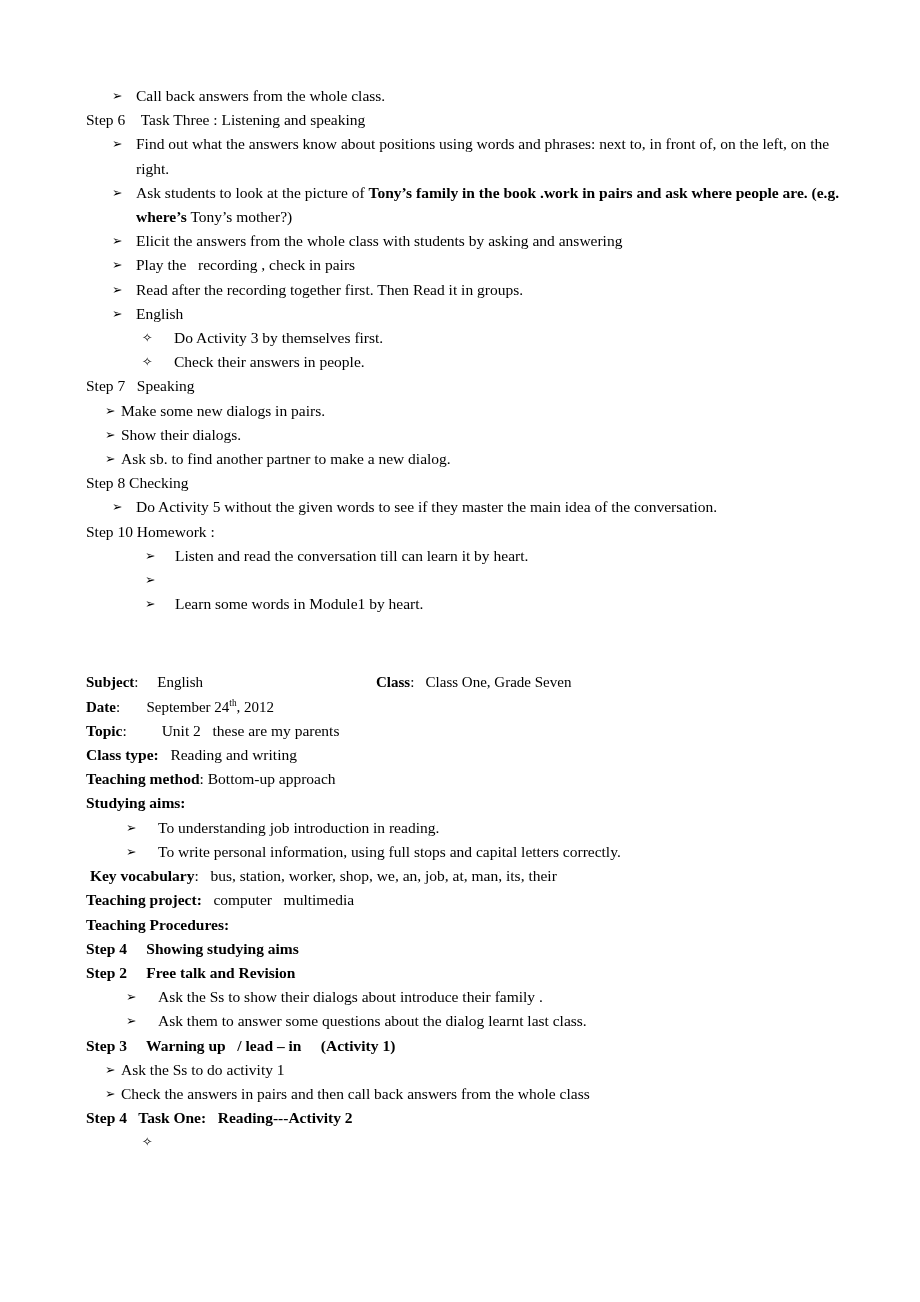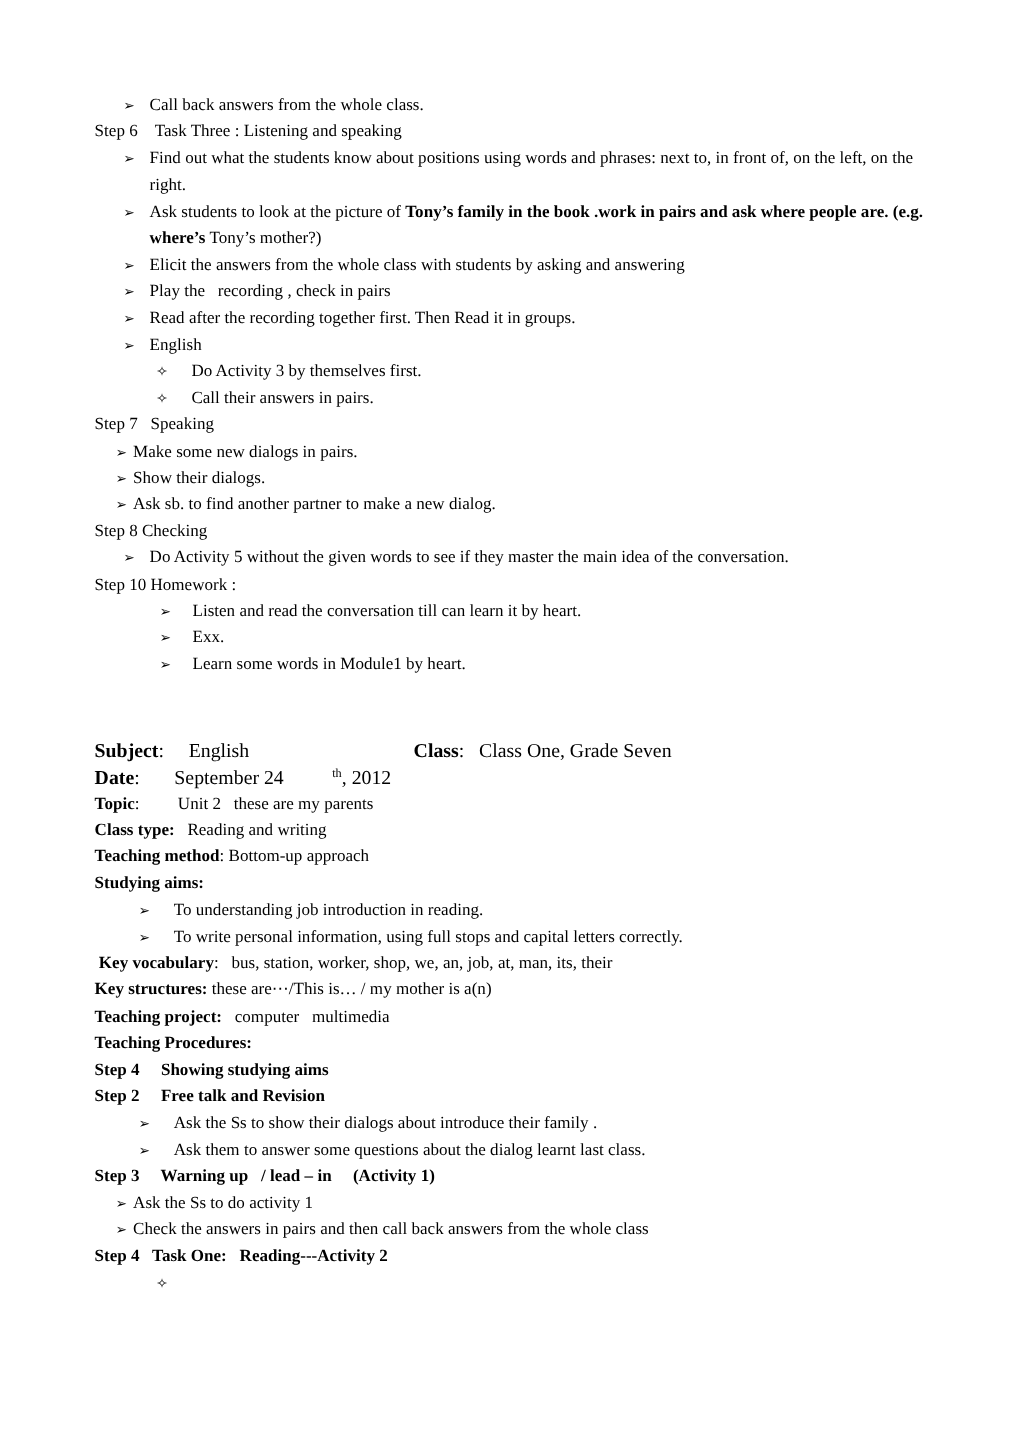--- a/index.html
+++ b/index.html
@@ -79,50 +79,49 @@
   .lvlF { padding-left: 56px; }
   .lvlF .glyph { width: 32px; }
 
   
 
   .spacer-block { height: 54px; }
 
   
   .inforow {
     display: flex;
-    font-size: 18px;
+    font-size: 15px;
     line-height: 24.2px;
     justify-content: space-between;
   }
   .infoleft  { width: 290px; flex: 0 0 290px; white-space: pre; }
   .inforight { flex: 1 1 auto; white-space: pre; }
 
   sup {
     font-size: 0.62em;
     vertical-align: super;
     line-height: 0;
-    margin-left: 44px;
   }
 </style>
 </head>
 <body>
 
 <div class="page">
   <div class="content">
 
     <div class="row lvlA">
       <span class="glyph">➢</span>
       <span class="txt">Call back answers from the whole class.</span>
     </div>
 
     <div class="line">Step 6 Task Three : Listening and speaking</div>
 
     <div class="row lvlA">
       <span class="glyph">➢</span>
-      <span class="txt">Find out what the students know about positions using words and phrases: next to, in front of, on the left, on the right.</span>
+      <span class="txt">Find out what the answers know about positions using words and phrases: next to, in front of, on the left, on the right.</span>
     </div>
 
     <div class="row lvlA">
       <span class="glyph">➢</span>
       <span class="txt"><span>Ask students to look at the picture of </span><span class="b">Tony’s family in the book .work in pairs and ask where people are. (e.g. where’s</span><span> Tony’s mother?)</span></span>
     </div>
 
     <div class="row lvlA">
       <span class="glyph">➢</span>
       <span class="txt">Elicit the answers from the whole class with students by asking and answering</span>
@@ -143,21 +142,21 @@
       <span class="txt">English</span>
     </div>
 
     <div class="row lvlB">
       <span class="glyph">✧</span>
       <span class="txt">Do Activity 3 by themselves first.</span>
     </div>
 
     <div class="row lvlB">
       <span class="glyph">✧</span>
-      <span class="txt">Call their answers in pairs.</span>
+      <span class="txt">Check their answers in people.</span>
     </div>
 
     <div class="line">Step 7  Speaking</div>
 
     <div class="row lvlC">
       <span class="glyph">➢</span>
       <span class="txt">Make some new dialogs in pairs.</span>
     </div>
 
     <div class="row lvlC">
@@ -179,21 +178,20 @@
 
     <div class="line">Step 10 Homework :</div>
 
     <div class="row lvlD">
       <span class="glyph">➢</span>
       <span class="txt">Listen and read the conversation till can learn it by heart.</span>
     </div>
 
     <div class="row lvlD">
       <span class="glyph">➢</span>
-      <span class="txt">Exx.</span>
     </div>
 
     <div class="row lvlD">
       <span class="glyph">➢</span>
       <span class="txt">Learn some words in Module1 by heart.</span>
     </div>
 
     <div class="spacer-block"></div>
 
     <div class="inforow">
@@ -217,21 +215,20 @@
       <span class="glyph">➢</span>
       <span class="txt">To understanding job introduction in reading.</span>
     </div>
     <div class="row lvlE">
       <span class="glyph">➢</span>
       <span class="txt">To write personal information, using full stops and capital letters correctly.</span>
     </div>
 
     <div class="line"> <span class="b">Key vocabulary</span><span>:</span>  <span>bus, station, worker, shop, we, an, job, at, man, its, their</span></div>
 
-    <div class="line"><span class="b">Key structures:</span> <span>these are⋯/This is… / my mother is a(n)</span></div>
 
     <div class="line"><span class="b">Teaching project:</span>  <span>computer   multimedia</span></div>
 
     <div class="line b">Teaching Procedures:</div>
 
     <div class="line b">Step 4  Showing studying aims</div>
     <div class="line b">Step 2  Free talk and Revision</div>
 
     <div class="row lvlE">
       <span class="glyph">➢</span>

